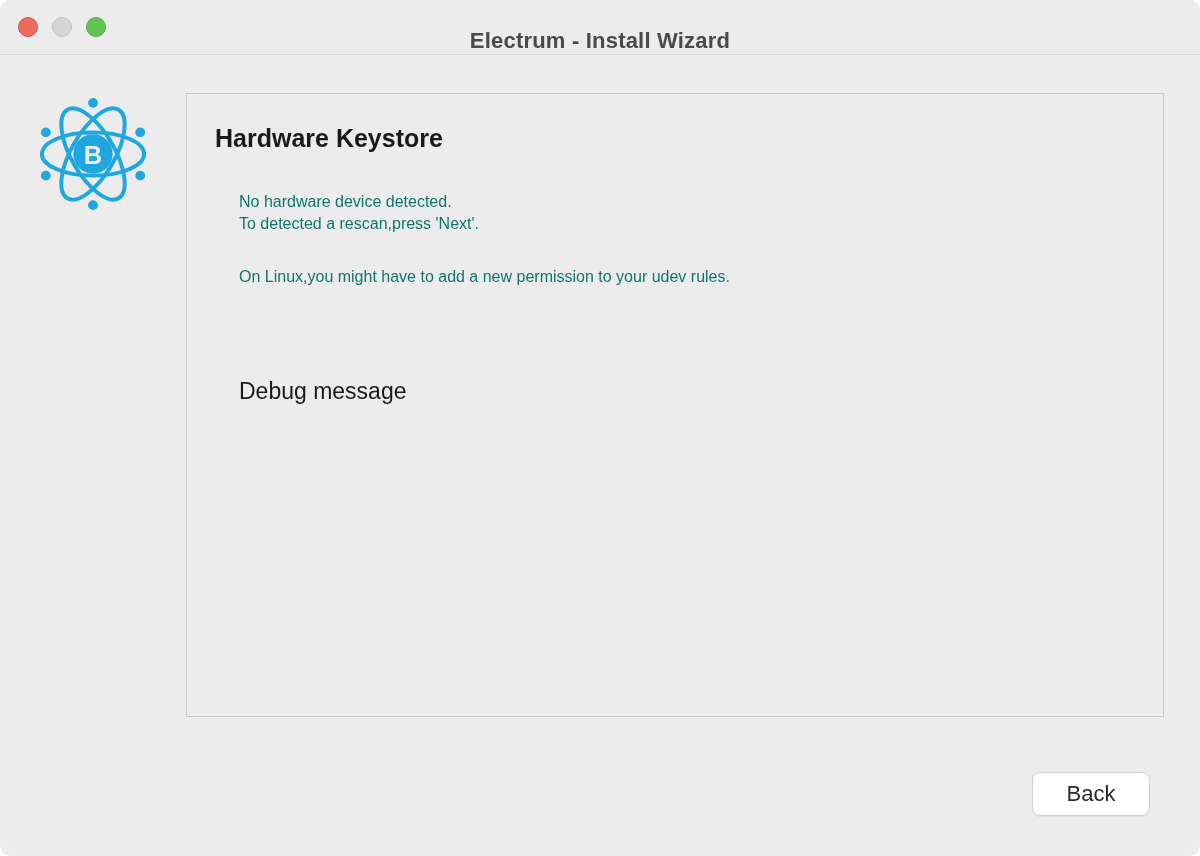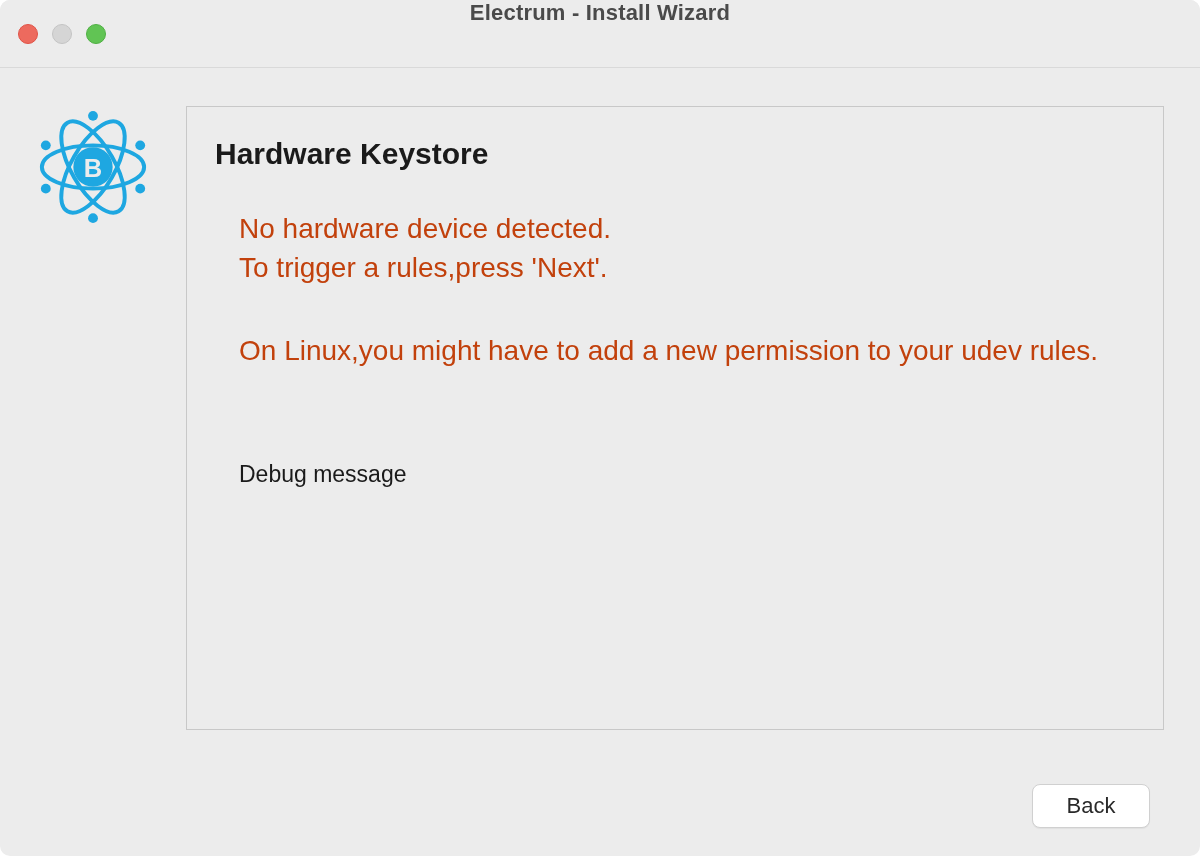--- a/index.html
+++ b/index.html
@@ -17,25 +17,25 @@
     .window {
       width: 1200px;
       height: 856px;
       background: #ececec;
       border-radius: 10px;
       overflow: hidden;
       display: flex;
       flex-direction: column;
     }
     .titlebar {
-      height: 68px;
+      height: 55px;
       background: #ececec;
       border-bottom: 1px solid #d9d9d9;
       display: flex;
-      align-items: flex-start;
+      align-items: flex-end;
       position: relative;
     }
     .traffic-lights {
       position: absolute;
       left: 18px;
       top: 50%;
       transform: translateY(-50%);
       display: flex;
       gap: 14px;
     }
@@ -76,49 +76,49 @@
       padding-top: 2px;
     }
     .main-panel {
       flex: 1;
       border: 1px solid #c8c8c8;
       background: transparent;
       padding: 30px 28px 20px 28px;
       height: 624px;
     }
     .panel-heading {
-      font-size: 30px;
+      font-size: 25px;
       font-weight: 700;
       color: #1a1a1a;
       margin-bottom: 38px;
     }
     .panel-text {
-      font-size: 28px;
+      font-size: 16px;
       line-height: 1.4;
-      color: #c2410c;
+      color: #0f766e;
       white-space: pre-wrap;
       padding-left: 24px;
     }
     .panel-debug-label {
       font-size: 23px;
       color: #1a1a1a;
       margin-top: 90px;
       padding-left: 24px;
     }
     .panel-debug-text {
       font-size: 23px;
       color: #1a1a1a;
       padding-left: 38px;
       line-height: 1.4;
     }
     .button-row {
       display: flex;
       justify-content: flex-end;
       gap: 20px;
-      padding: 20px 50px 28px 0;
+      padding: 20px 50px 40px 0;
     }
     .btn {
       min-width: 118px;
       height: 44px;
       border-radius: 8px;
       font-size: 22px;
       font-weight: 400;
       cursor: pointer;
       display: inline-flex;
       align-items: center;
@@ -174,22 +174,22 @@
             <circle cx="12" cy="82" r="5"></circle>
           </g>
           <circle cx="60" cy="60" r="20" fill="#1ea7e1"></circle>
           <text x="60" y="70" text-anchor="middle" font-family="Arial" font-size="26" font-weight="bold" fill="#ececec">B</text>
         </svg>
       </div>
 
       <div class="main-panel">
         <div class="panel-heading">Hardware Keystore</div>
         <div class="panel-text">No hardware device detected.</div>
-        <div class="panel-text">To trigger a rules,press 'Next'.</div>
-        <div class="panel-text" style="margin-top:44px;">On Linux,you might have to add a new permission to your udev rules.</div>
+        <div class="panel-text">To detected a rescan,press 'Next'.</div>
+        <div class="panel-text" style="margin-top:30px;">On Linux,you might have to add a new permission to your udev rules.</div>
         <div class="panel-debug-label">Debug message</div>
       </div>
 
     </div>
 
     <div class="button-row">
       <button class="btn btn-back">Back</button>
     </div>
   </div>
 

